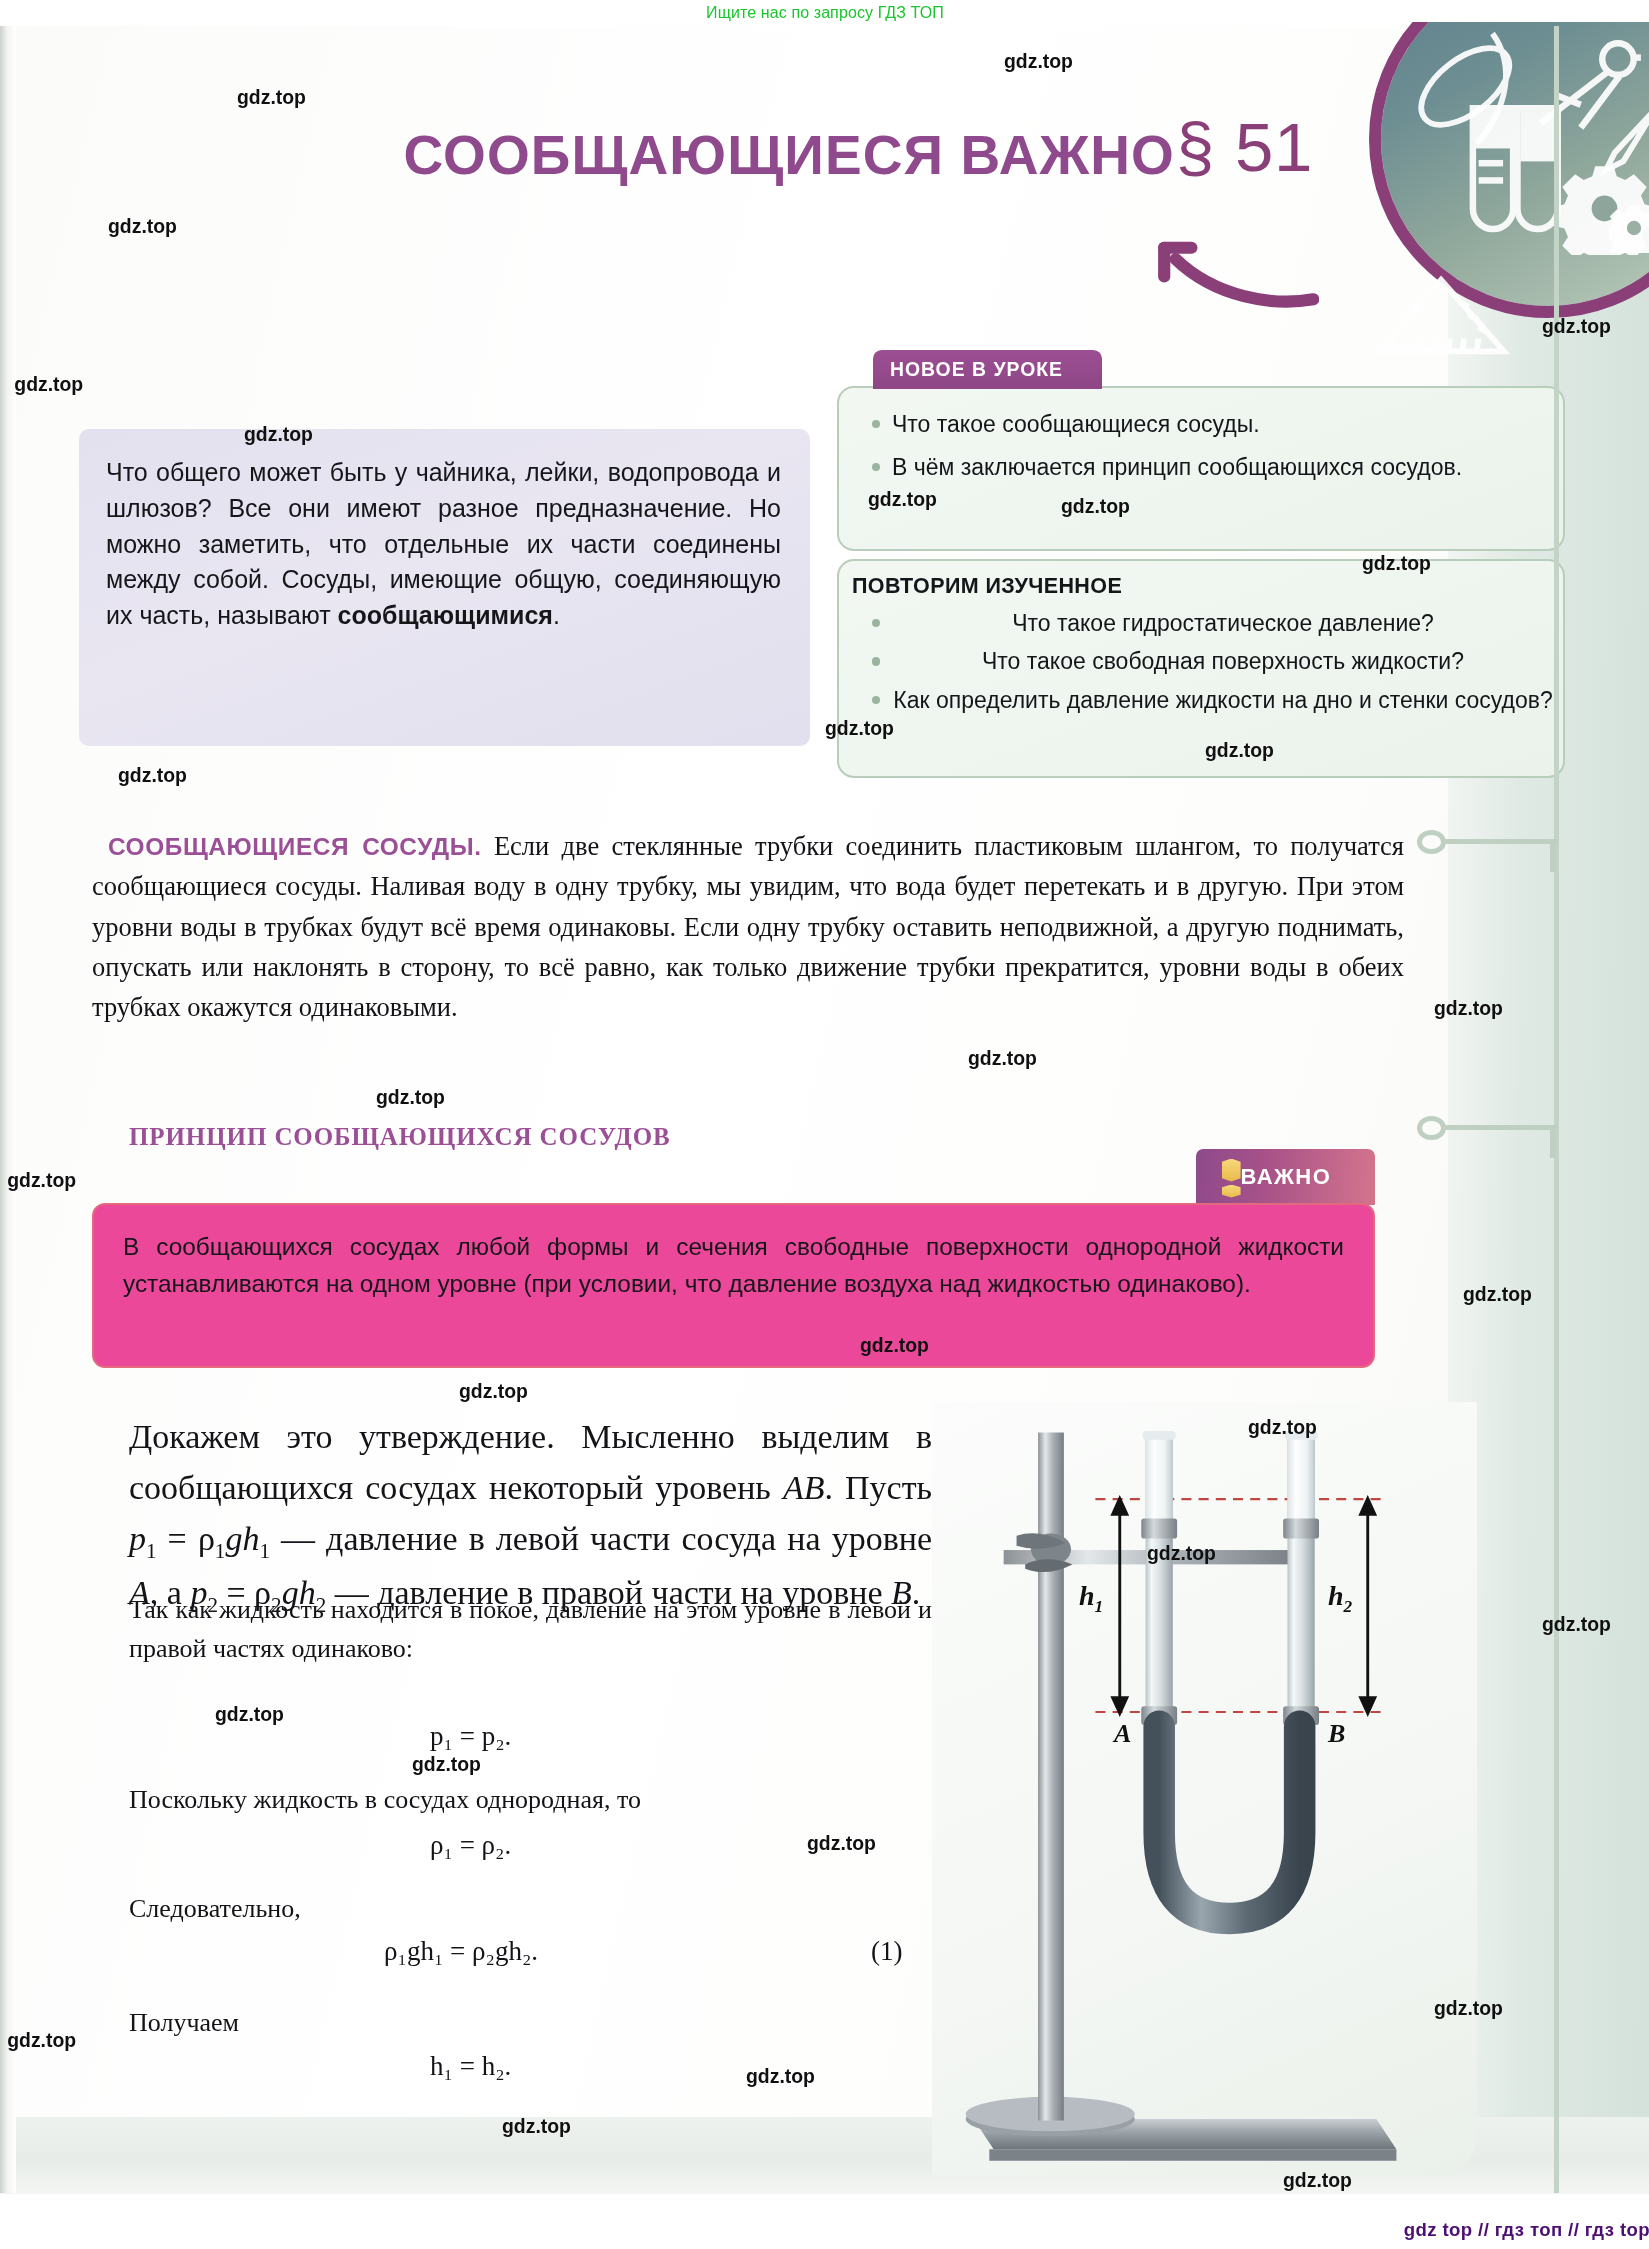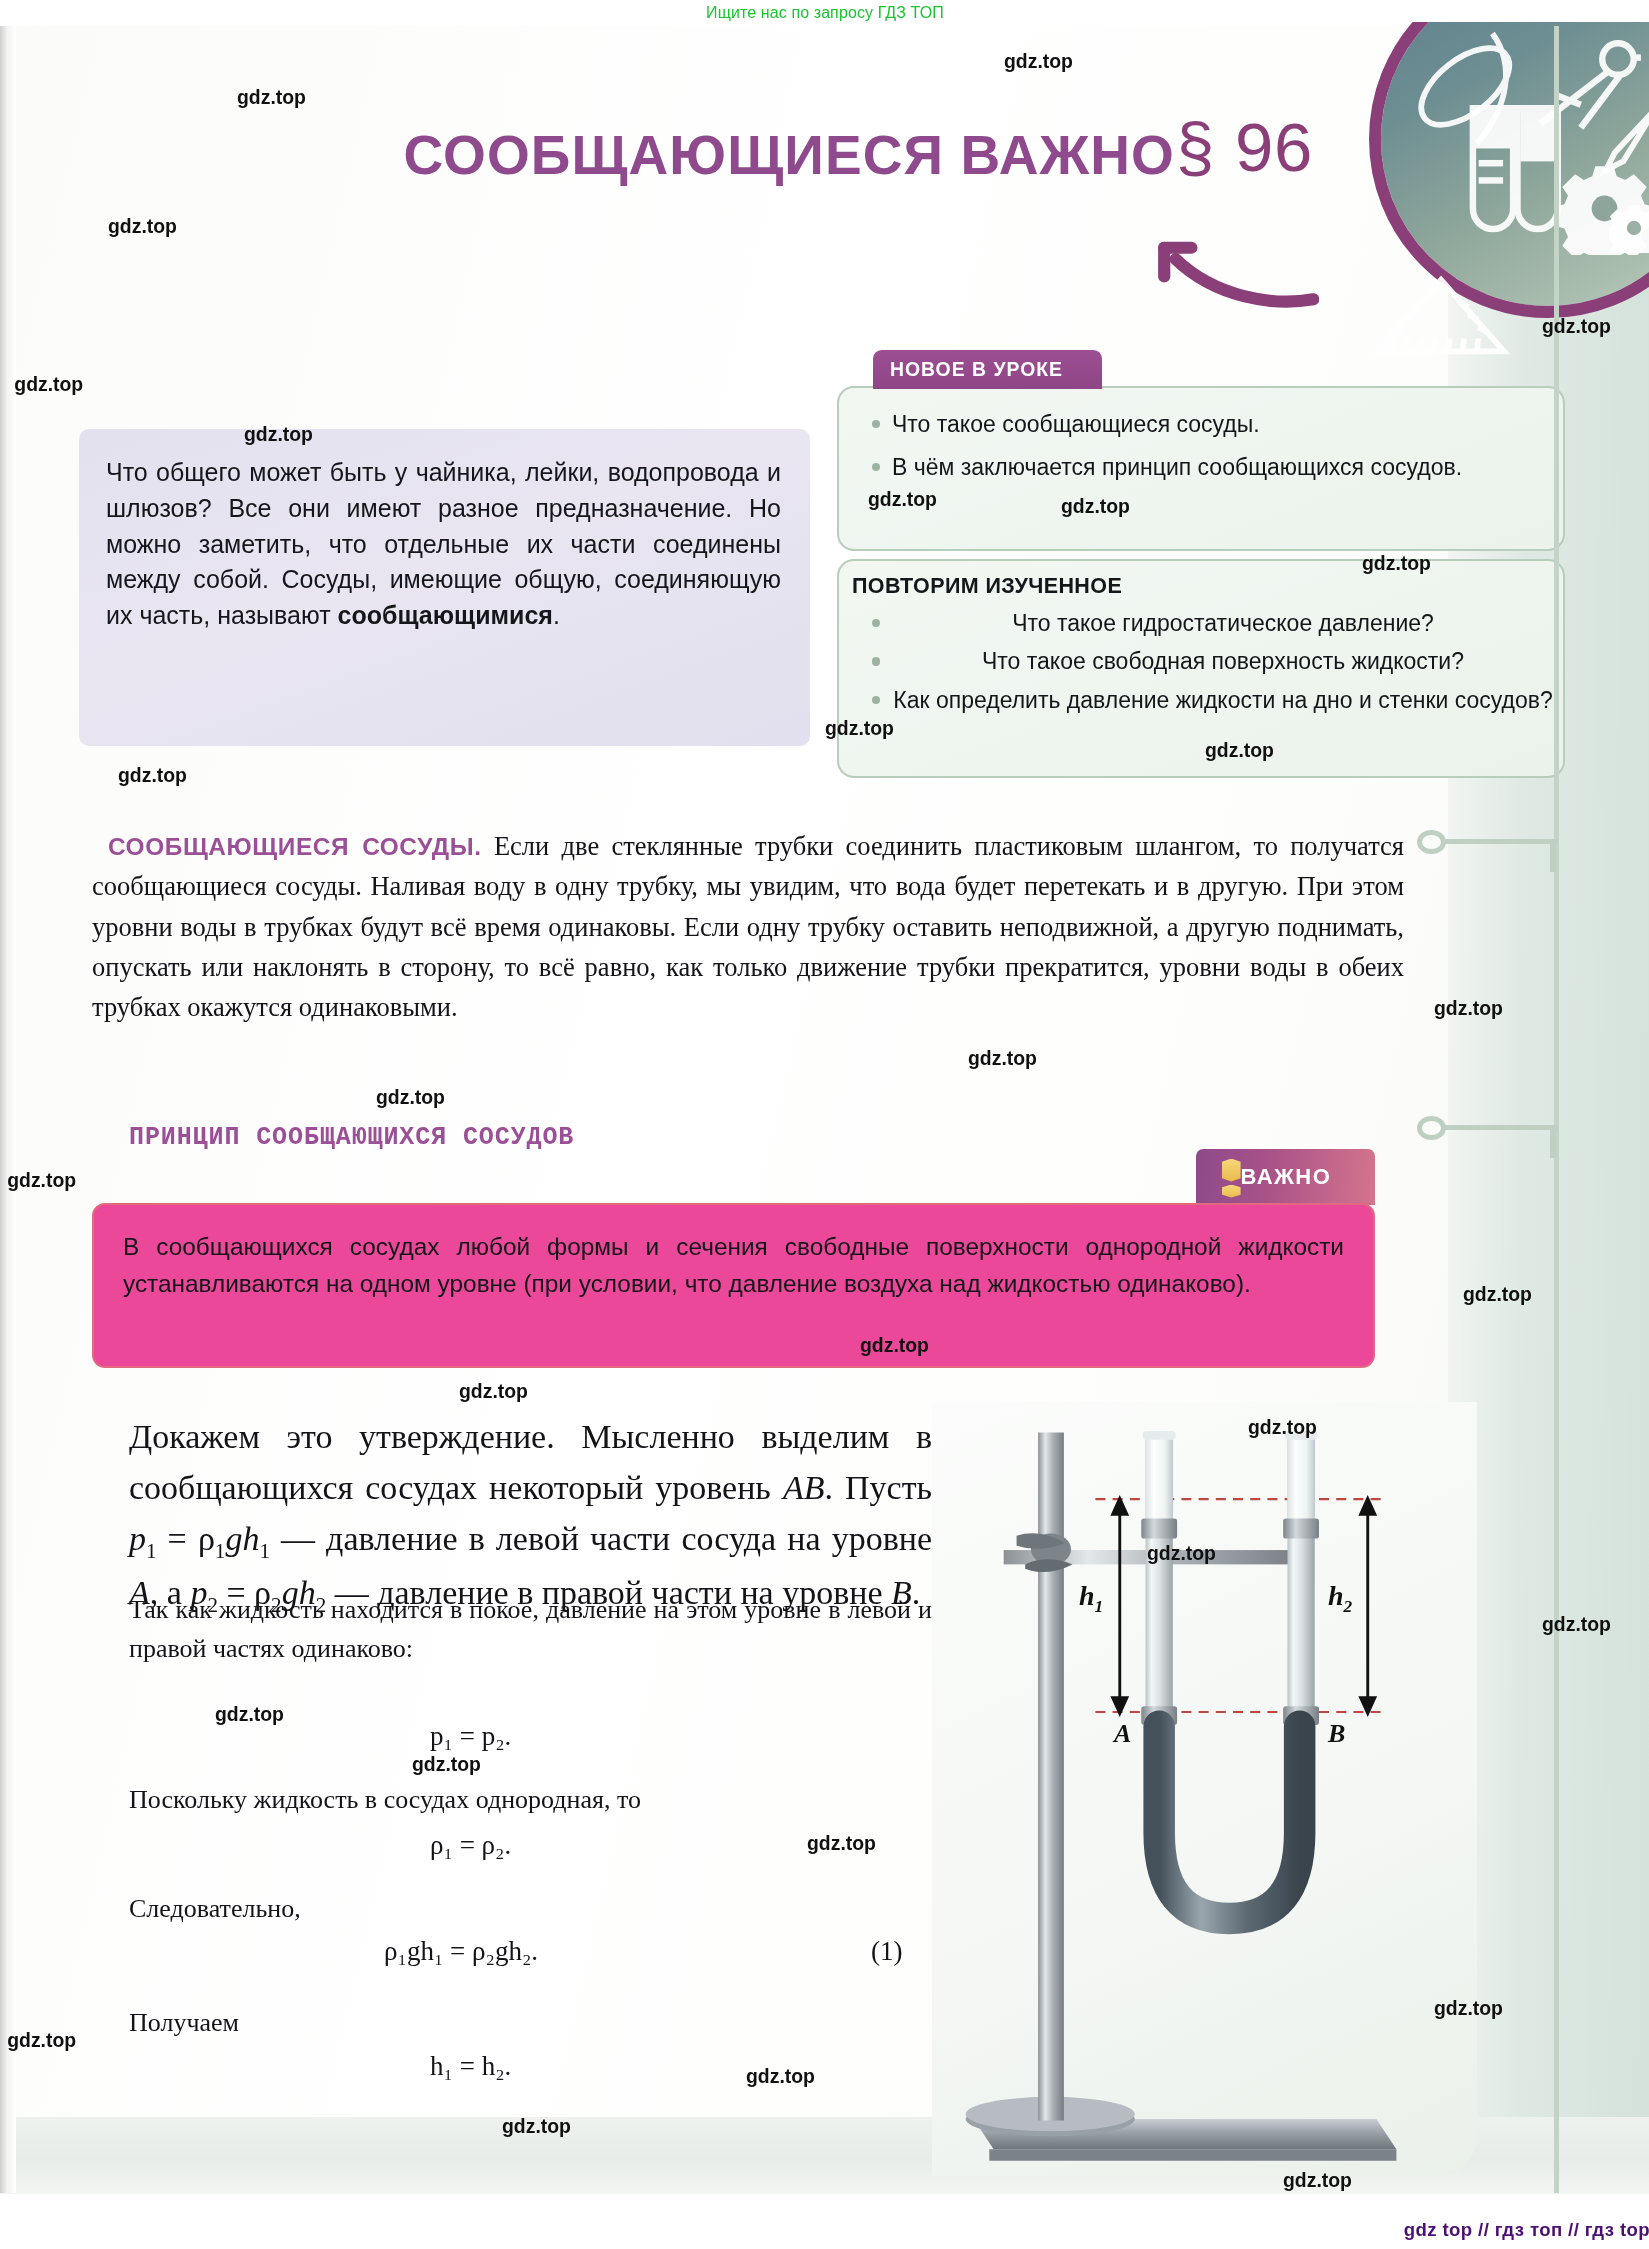--- a/index.html
+++ b/index.html
@@ -161,21 +161,21 @@
     font-size: 26.5px; line-height: 1.52;
   }
   .runhead {
     color: #9b4f96; font-weight: bold; letter-spacing: 0.6px;
     font-family: "Liberation Sans", sans-serif; font-size: 24.4px; margin-left: 16px;
   }
 
   .section-head {
     position: absolute; left: 129px; top: 1123px;
     color: #9b4f96; font-size: 25px; font-weight: bold; letter-spacing: 0.9px;
-    font-family: Liberation Mono, monospace;
+    font-family: Liberation Serif, serif;
   }
 
   
   .vazhno-tab {
     position: absolute; left: 1196px; top: 1149px;
     width: 179px; height: 56px;
     background: linear-gradient(95deg, #8e4a8b 0%, #a85288 40%, #d4748d 100%);
     border-radius: 7.2px 7.2px 0 0;
     display: flex; align-items: center;
   }
@@ -363,21 +363,21 @@
     <div class="glyph" style="left:237px; top:79px;">
       <svg width="79" height="79" viewBox="0 0 110 110">
         <g stroke="#ffffff" stroke-width="8" fill="none">
           <path d="M96 12 L40 72 L28 96 L52 84 Z"></path>
         </g>
       </svg>
     </div>
   </div>
 
   <div class="chapter-title">СООБЩАЮЩИЕСЯ ВАЖНО</div>
-  <div class="chapter-num">§ 96</div>
+  <div class="chapter-num">§ 51</div>
 
   <div class="hdr-arrow">
     <svg width="172" height="79" viewBox="0 0 240 110">
       <g fill="none" stroke="#8b3f79" stroke-width="17" stroke-linecap="round">
         <path d="M232 98 C 175 108, 95 95, 40 42"></path>
         <path d="M24 26 L24 66"></path>
         <path d="M24 26 L62 26"></path>
       </g>
     </svg>
   </div>

